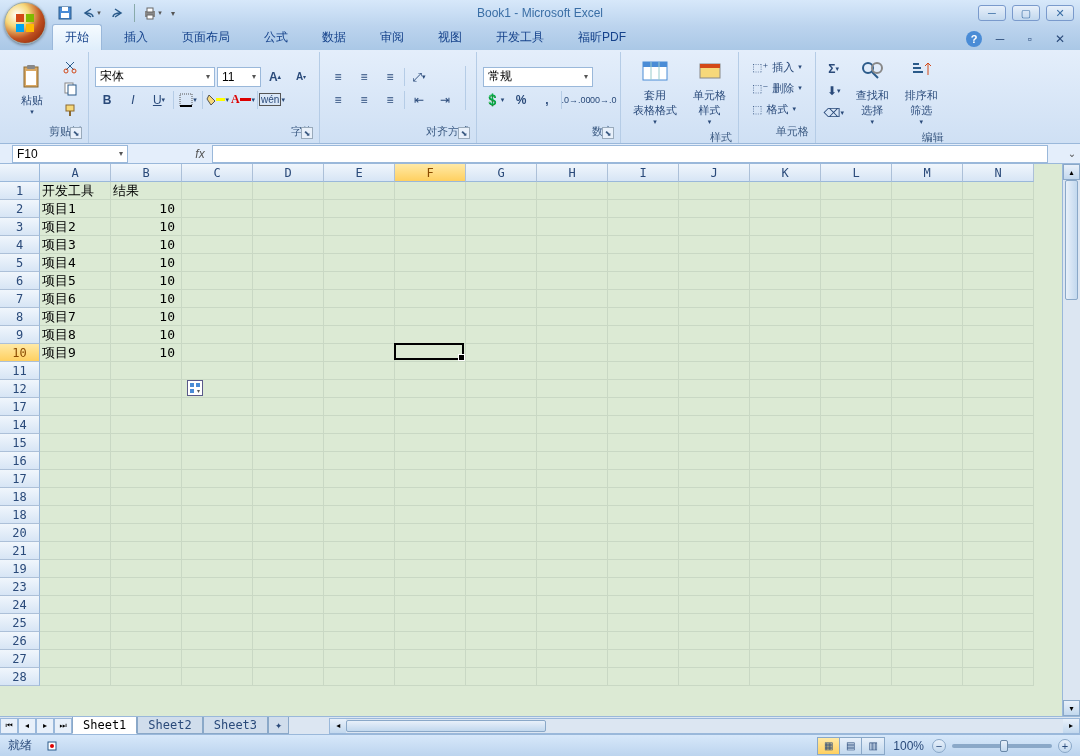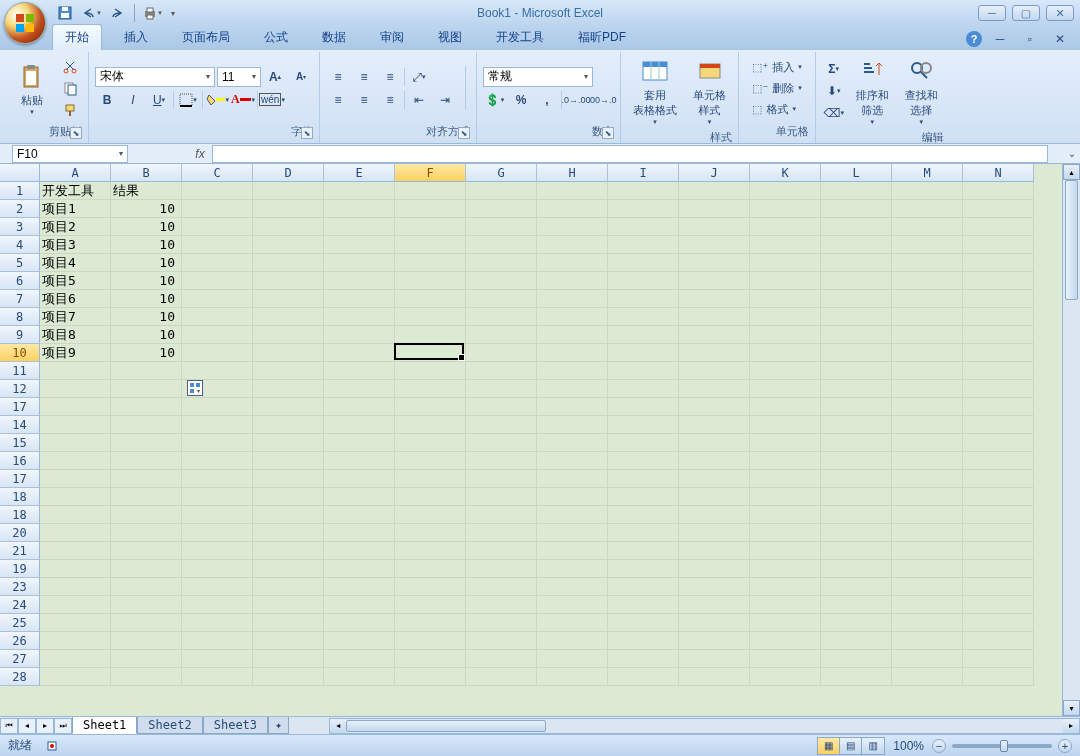--- a/index.html
+++ b/index.html
@@ -358,38 +358,38 @@
         <div class="sm-btn">
             <b>Σ</b>
             <span style="font-size:7px">▾</span>
           </div>
         <div class="sm-btn">⬇<span style="font-size:7px">▾</span></div>
         <div class="sm-btn">⌫<span style="font-size:7px">▾</span></div>
       </div>
       <div class="big-btn">
         <div class="icon">
             <svg width="24" height="24">
-              <path d="M4 4 h6 M4 8 h8 M4 12 h10" stroke="#2a5a8a" stroke-width="2"></path>
-              <path d="M16 6 l3 -3 l3 3 M19 3 v12" stroke="#d34817" fill="none"></path>
-            </svg>
-          </div>
-        <span style="white-space:pre-line;text-align:center">排序和
-筛选</span>
-          <span style="font-size:7px">▾</span>
-      </div>
-      <div class="big-btn">
-        <div class="icon">
-            <svg width="24" height="24">
               <circle cx="8" cy="8" r="5" fill="none" stroke="#2a5a8a" stroke-width="2"></circle>
               <line x1="12" y1="12" x2="18" y2="18" stroke="#2a5a8a" stroke-width="2"></line>
               <circle cx="17" cy="8" r="5" fill="none" stroke="#888" stroke-width="2"></circle>
             </svg>
           </div>
         <span style="white-space:pre-line;text-align:center">查找和
 选择</span>
+          <span style="font-size:7px">▾</span>
+      </div>
+      <div class="big-btn">
+        <div class="icon">
+            <svg width="24" height="24">
+              <path d="M4 4 h6 M4 8 h8 M4 12 h10" stroke="#2a5a8a" stroke-width="2"></path>
+              <path d="M16 6 l3 -3 l3 3 M19 3 v12" stroke="#d34817" fill="none"></path>
+            </svg>
+          </div>
+        <span style="white-space:pre-line;text-align:center">排序和
+筛选</span>
           <span style="font-size:7px">▾</span>
       </div>
     </div>
     <div class="group-title"><span>编辑</span></div>
   </div>
 </div>
 
 <div class="formula-row">
   <div class="name-box">
       <span>F10</span>

